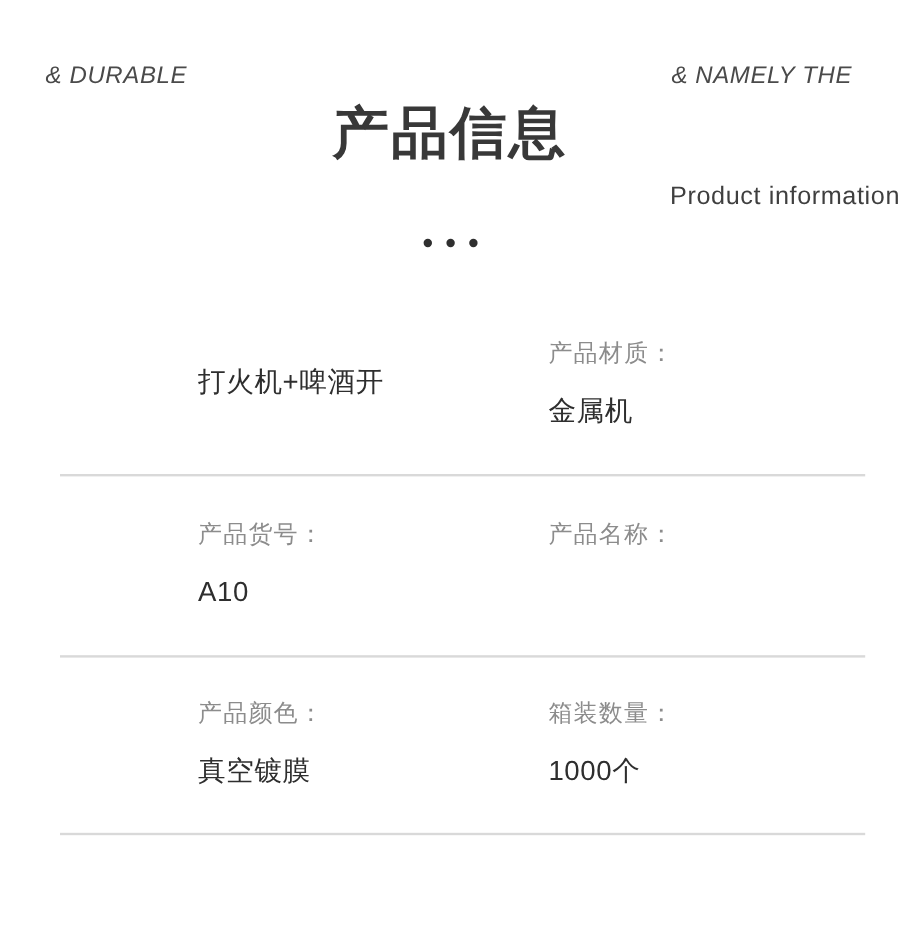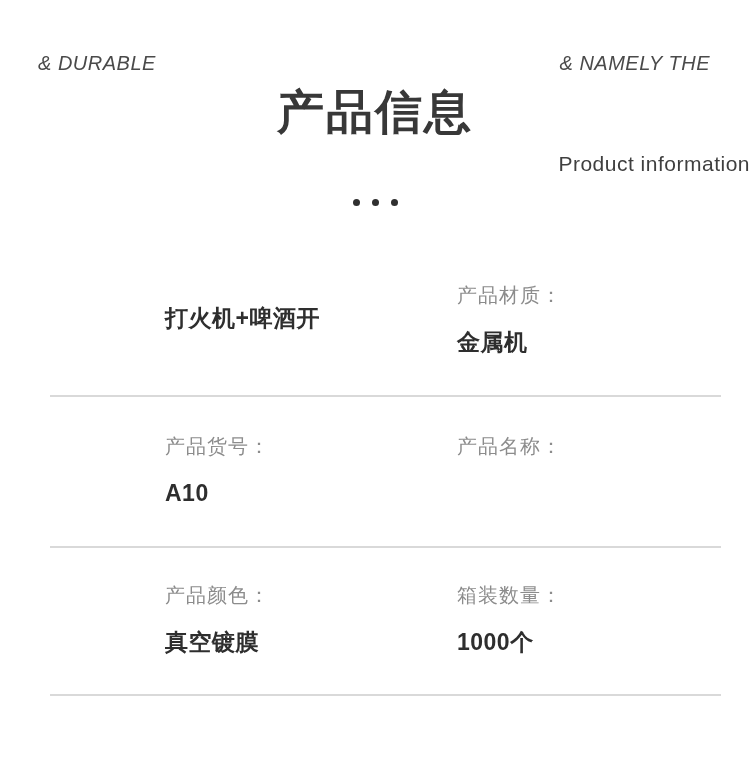--- a/index.html
+++ b/index.html
@@ -75,21 +75,21 @@
     line-height: 1.2;
     color: #8c8c8c;
     letter-spacing: 1px;
     white-space: nowrap;
   }
   .spec-value {
     margin-top: 22px;
     font-size: 23px;
     line-height: 1.2;
     color: #2e2e2e;
-    font-weight: 700;
+    font-weight: 400;
     letter-spacing: 0.5px;
     white-space: nowrap;
   }
   .divider {
     position: absolute;
     left: 50px;
     width: 671px;
     height: 2px;
     background: #d9d9d9;
   }

